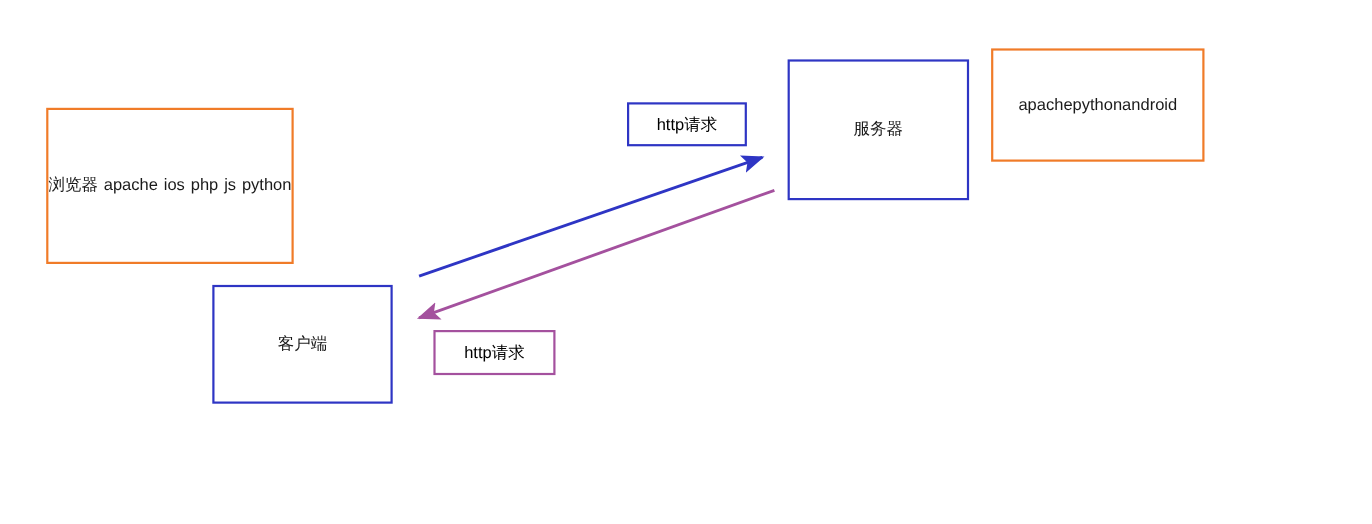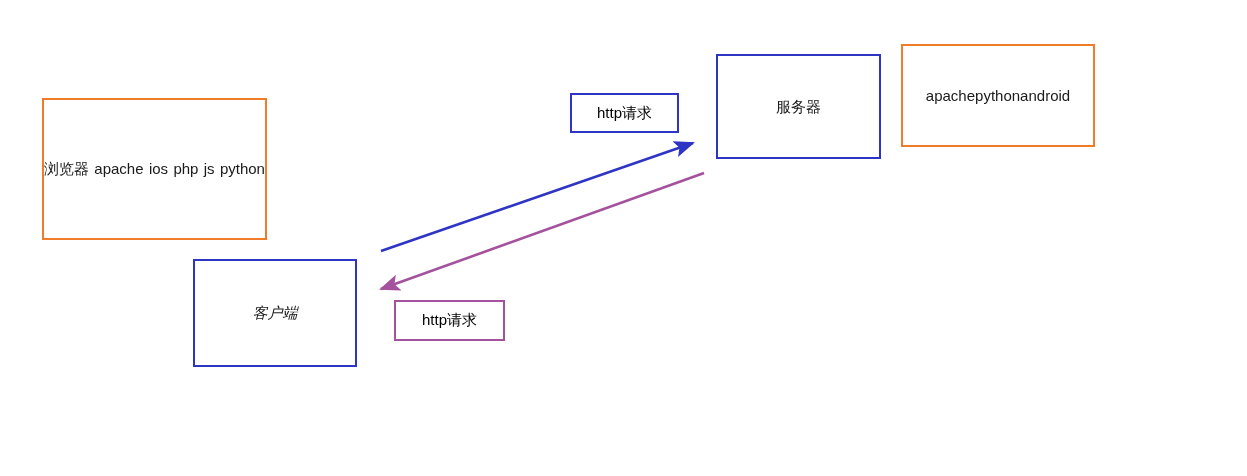--- a/index.html
+++ b/index.html
@@ -40,24 +40,24 @@
 
   
   #browser-box {
     left: 42px; top: 98px; width: 225px; height: 142px;
   }
   #apache-box {
     left: 901px; top: 44px; width: 194px; height: 103px;
     justify-content: center;
   }
   #server-box {
-    left: 716px; top: 54px; width: 165px; height: 105px;
+    left: 716px; top: 54px; width: 165px; height: 128px;
   }
   #client-box {
-    left: 193px; top: 259px; width: 164px; height: 108px; font-style: italic;
+    left: 193px; top: 259px; width: 164px; height: 108px;
   }
 
   
   .label-box {
     position: absolute;
     box-sizing: border-box;
     display: flex;
     align-items: center;
     justify-content: center;
     font-size: 15px;

